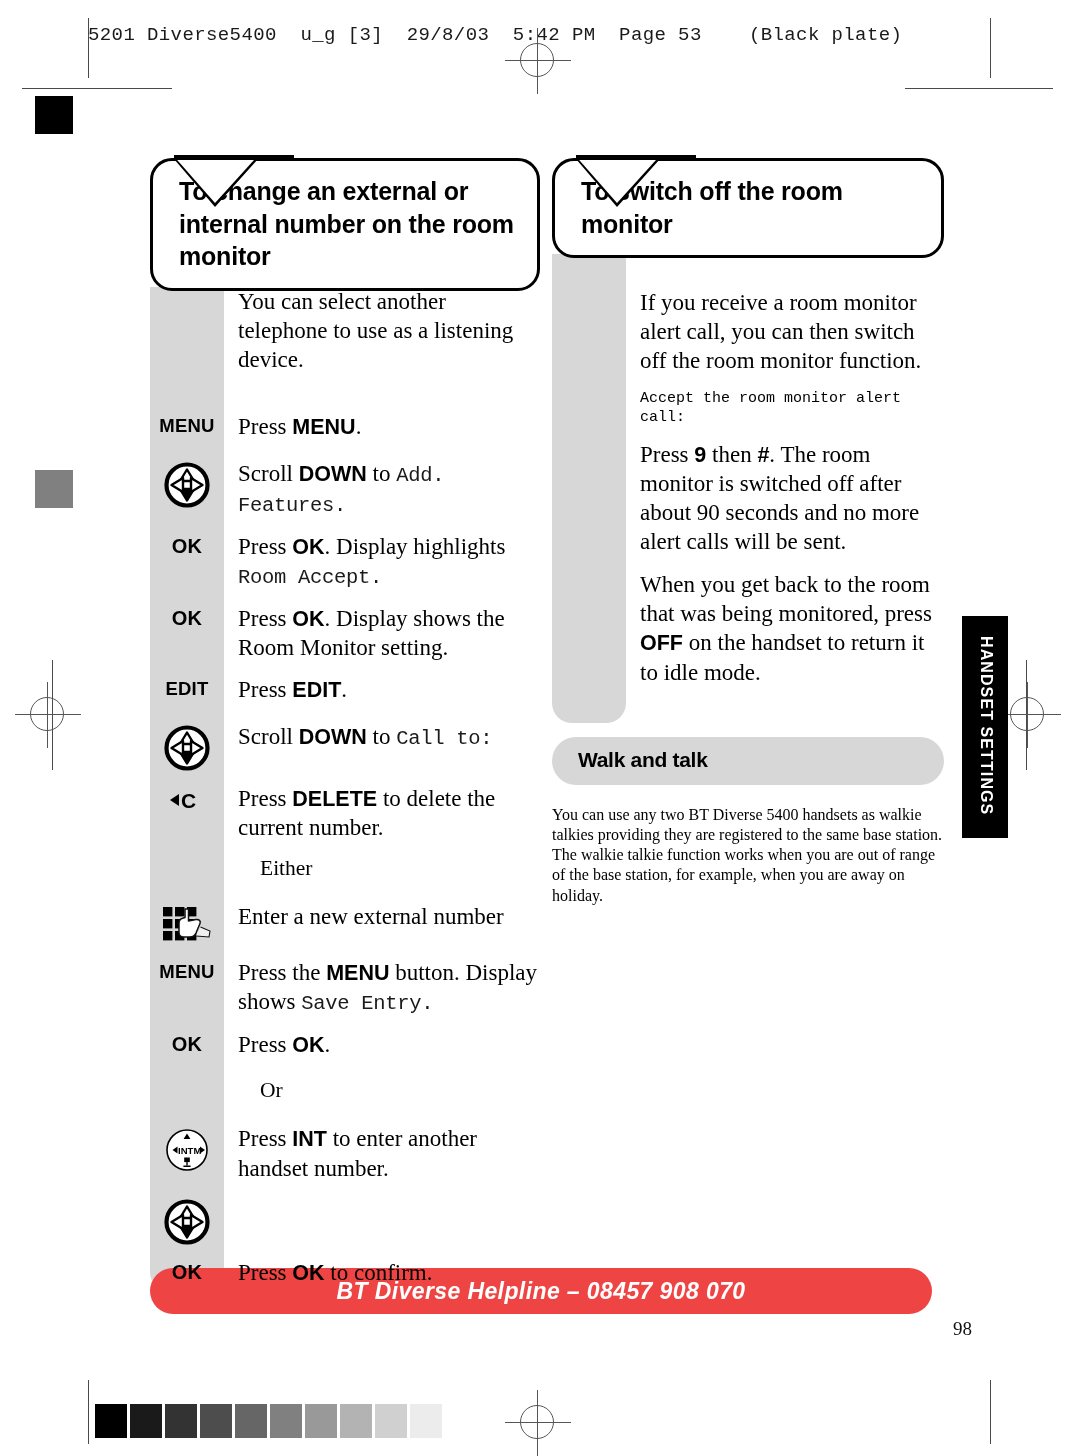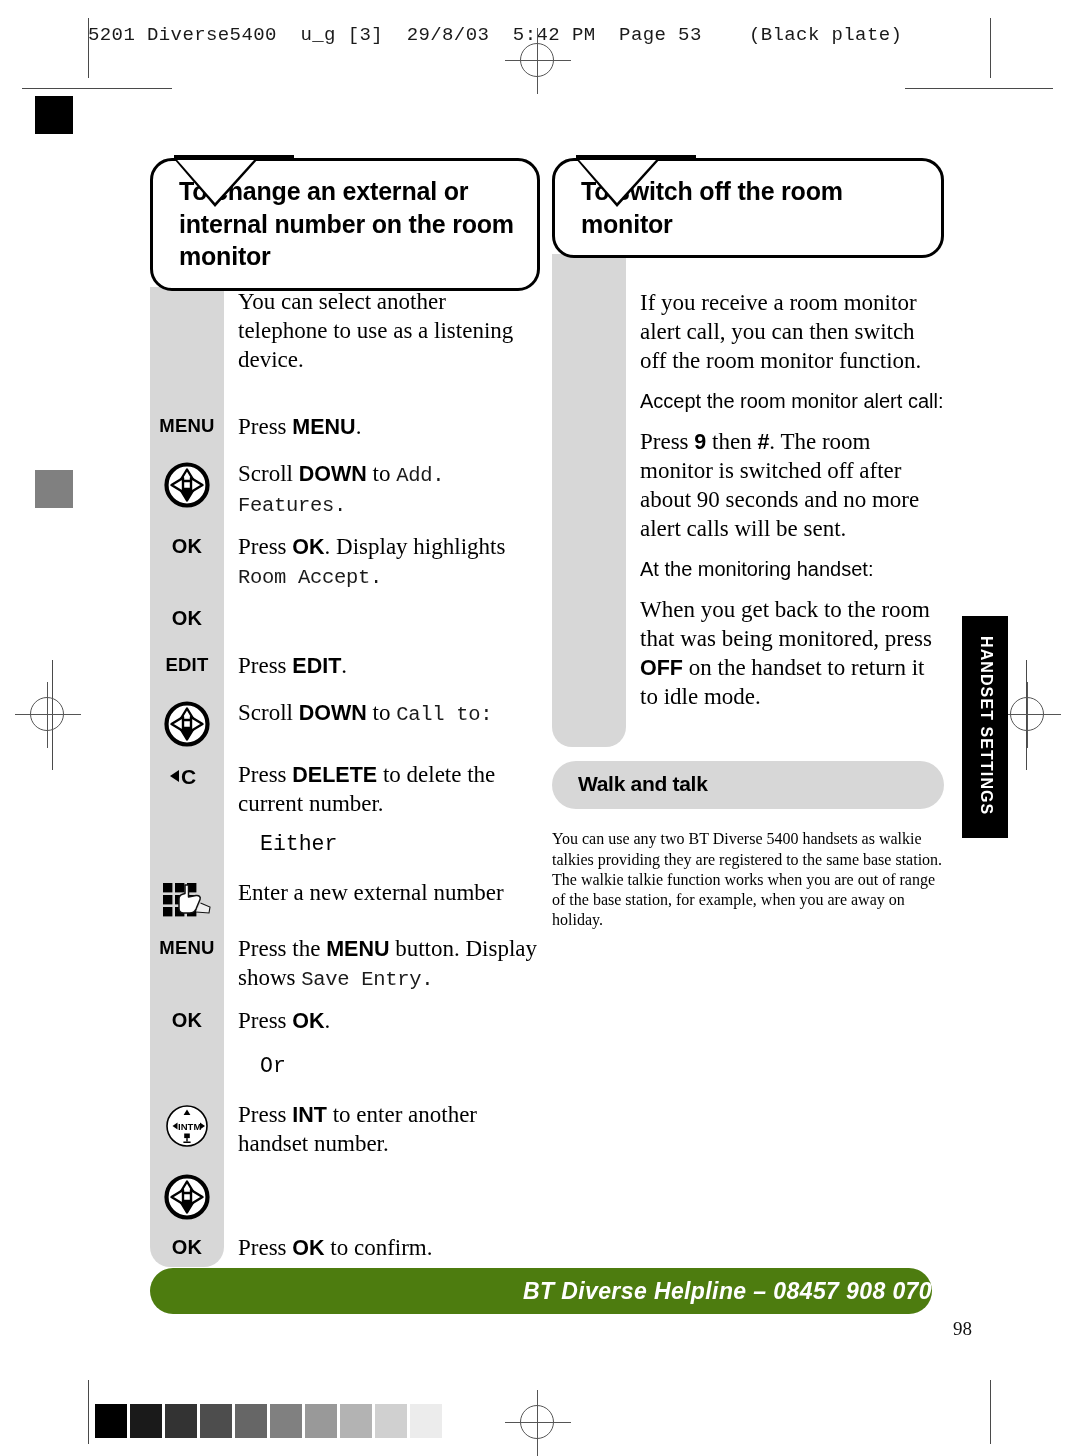--- a/index.html
+++ b/index.html
@@ -67,21 +67,21 @@
   .step { display:flex; align-items:flex-start; margin-bottom:13px; min-height:34px; }
   .step .gutter {
     width:74px; flex:0 0 74px; display:flex; align-items:flex-start;
     justify-content:center; padding-top:3px;
   }
   .step .body {
     flex:1; padding-left:14px; font-size:23px; line-height:1.265;
     font-family:"Liberation Serif", serif; color:#000;
   }
   .step .body.sans {
-    font-family:Liberation Mono, monospace; font-size:21.5px;padding-left:36px;
+    font-family:Liberation Serif, serif; font-size:21.5px;padding-left:36px;
   }
 
   .key {
     font-family:"Liberation Sans", sans-serif; font-weight:bold;
     font-size:20px; letter-spacing:.2px; color:#000; white-space:nowrap;
   }
   .key.small { font-size:18.5px; }
 
   b.kw { font-family:"Liberation Sans", sans-serif; font-weight:bold; font-size:21.5px; }
   span.lcd {
@@ -91,21 +91,21 @@
 
   
   .intro {
     position:relative; z-index:2; padding-left:88px; padding-top:0;
     font-size:23px; line-height:1.265;
   }
 
   
   .rtext { font-size:23px; line-height:1.265; margin-bottom:14px; }
   .rsub {
-    font-family:Liberation Sans, sans-serif; font-size:20px;
+    font-family:Liberation Mono, monospace; font-size:15px;
     line-height:1.28; margin-bottom:12px;
   }
 
   
   .wt-banner {
     background:#d7d7d7; border-radius:26px; padding:11px 26px 13px;
     margin-top:14px;
   }
   .wt-banner h2 {
     font-family:"Liberation Sans", sans-serif; font-weight:bold;
@@ -121,22 +121,22 @@
   .side-tab span {
     display:block; color:#fff; font-family:"Liberation Sans", sans-serif;
     font-weight:bold; font-size:16px; letter-spacing:1.1px;
     white-space:nowrap; transform:rotate(90deg);
     transform-origin:left top; position:absolute; left:33px; top:20px;
   }
 
   
   .helpline {
     position:absolute; left:150px; top:1268px; width:782px; height:46px;
-    background:#4d7c0f; border-radius:23px; display:flex;
-    align-items:center; justify-content:flex-end;
+    background:#ef4444; border-radius:23px; display:flex;
+    align-items:center; justify-content:center;
   }
   .helpline span {
     color:#fff; font-family:"Liberation Sans", sans-serif;
     font-weight:bold; font-style:italic; font-size:23px; letter-spacing:.4px;
   }
 
   
   .icon { display:block; }
 </style>
 </head>
@@ -236,20 +236,21 @@
           <div class="step">
             <div class="gutter">
               <span class="key">OK</span>
             </div>
             <div class="body">Press <b class="kw">OK</b>. Display highlights <span class="lcd">Room Accept.</span></div>
           </div>
           <div class="step">
             <div class="gutter">
               <span class="key">OK</span>
             </div>
+            <div class="body">Press <b class="kw">OK</b>. Display shows the Room Monitor setting.</div>
           </div>
           <div class="step">
             <div class="gutter">
               <span class="key small">EDIT</span>
             </div>
             <div class="body">Press <b class="kw">EDIT</b>.</div>
           </div>
           <div class="step">
             <div class="gutter">
               <span>
@@ -373,21 +374,20 @@
         <path d="M3.2,5 L41,48 L80,5 Z" fill="#ffffff"></path>
       </svg>
     </div>
 
     <div class="rail-block">
       <div class="rail sq-top"></div>
       <div style="position:relative; z-index:2; padding-left:88px; padding-top:34px; padding-bottom:22px;" id="right-paragraphs">
           <div class="rtext">If you receive a room monitor alert call, you can then switch off the room monitor function.</div>
           <div class="rsub">Accept the room monitor alert call:</div>
           <div class="rtext">Press <b class="kw">9</b> then <b class="kw">#</b>. The room monitor is switched off after about 90 seconds and no more alert calls will be sent.</div>
-          <div class="rsub">At the monitoring handset:</div>
           <div class="rtext">When you get back to the room that was being monitored, press <b class="kw">OFF</b> on the handset to return it to idle mode.</div>
         </div>
     </div>
 
     <div class="wt-banner">
       <h2>Walk and talk</h2>
     </div>
     <div class="wt-body">You can use any two BT Diverse 5400 handsets as walkie talkies providing they are registered to the same base station. The walkie talkie function works when you are out of range of the base station, for example, when you are away on holiday.</div>
   </div>
 

